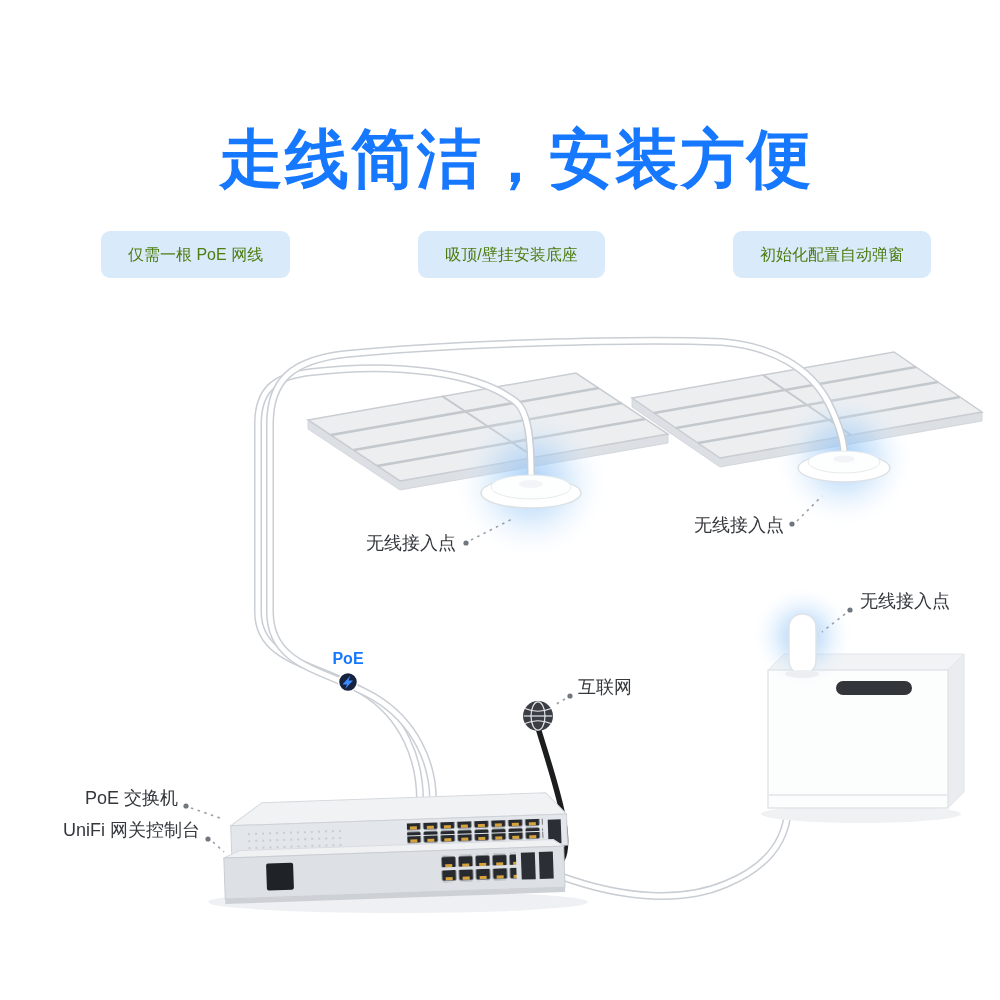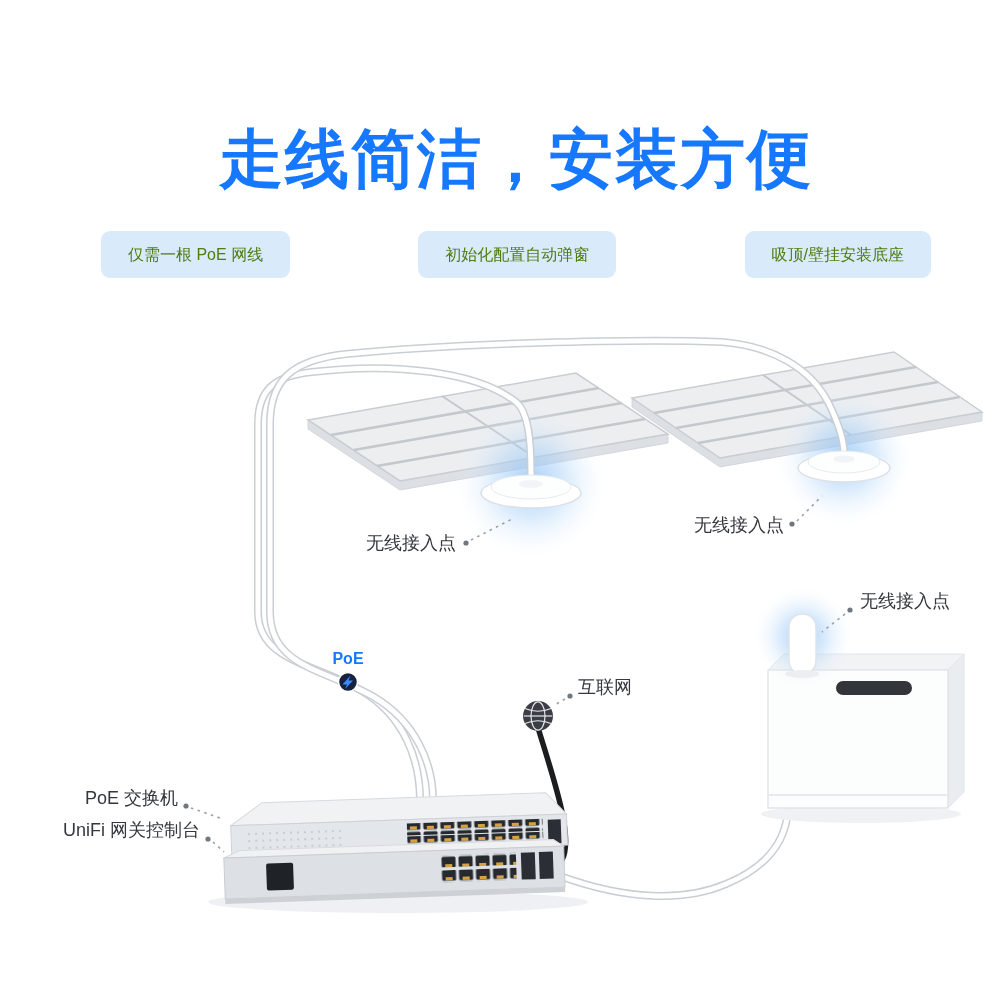--- a/index.html
+++ b/index.html
@@ -30,22 +30,22 @@
 </style>
 </head>
 <body>
 
 <div class="page">
 
   <h1 class="title">走线简洁，安装方便</h1>
 
   <div class="pills">
     <div class="pill">仅需一根 PoE 网线</div>
+    <div class="pill">吸顶/壁挂安装底座</div>
     <div class="pill">初始化配置自动弹窗</div>
-    <div class="pill">吸顶/壁挂安装底座</div>
   </div>
 
   <svg class="diagram" width="1000" height="1000" viewBox="0 0 1000 1000" xmlns="http://www.w3.org/2000/svg">
 
     <defs>
       <radialGradient id="glow">
         <stop offset="0%" stop-color="#8fc1f6" stop-opacity="0.8"></stop>
         <stop offset="45%" stop-color="#a9d1f8" stop-opacity="0.42"></stop>
         <stop offset="100%" stop-color="#ffffff" stop-opacity="0"></stop>
       </radialGradient>

